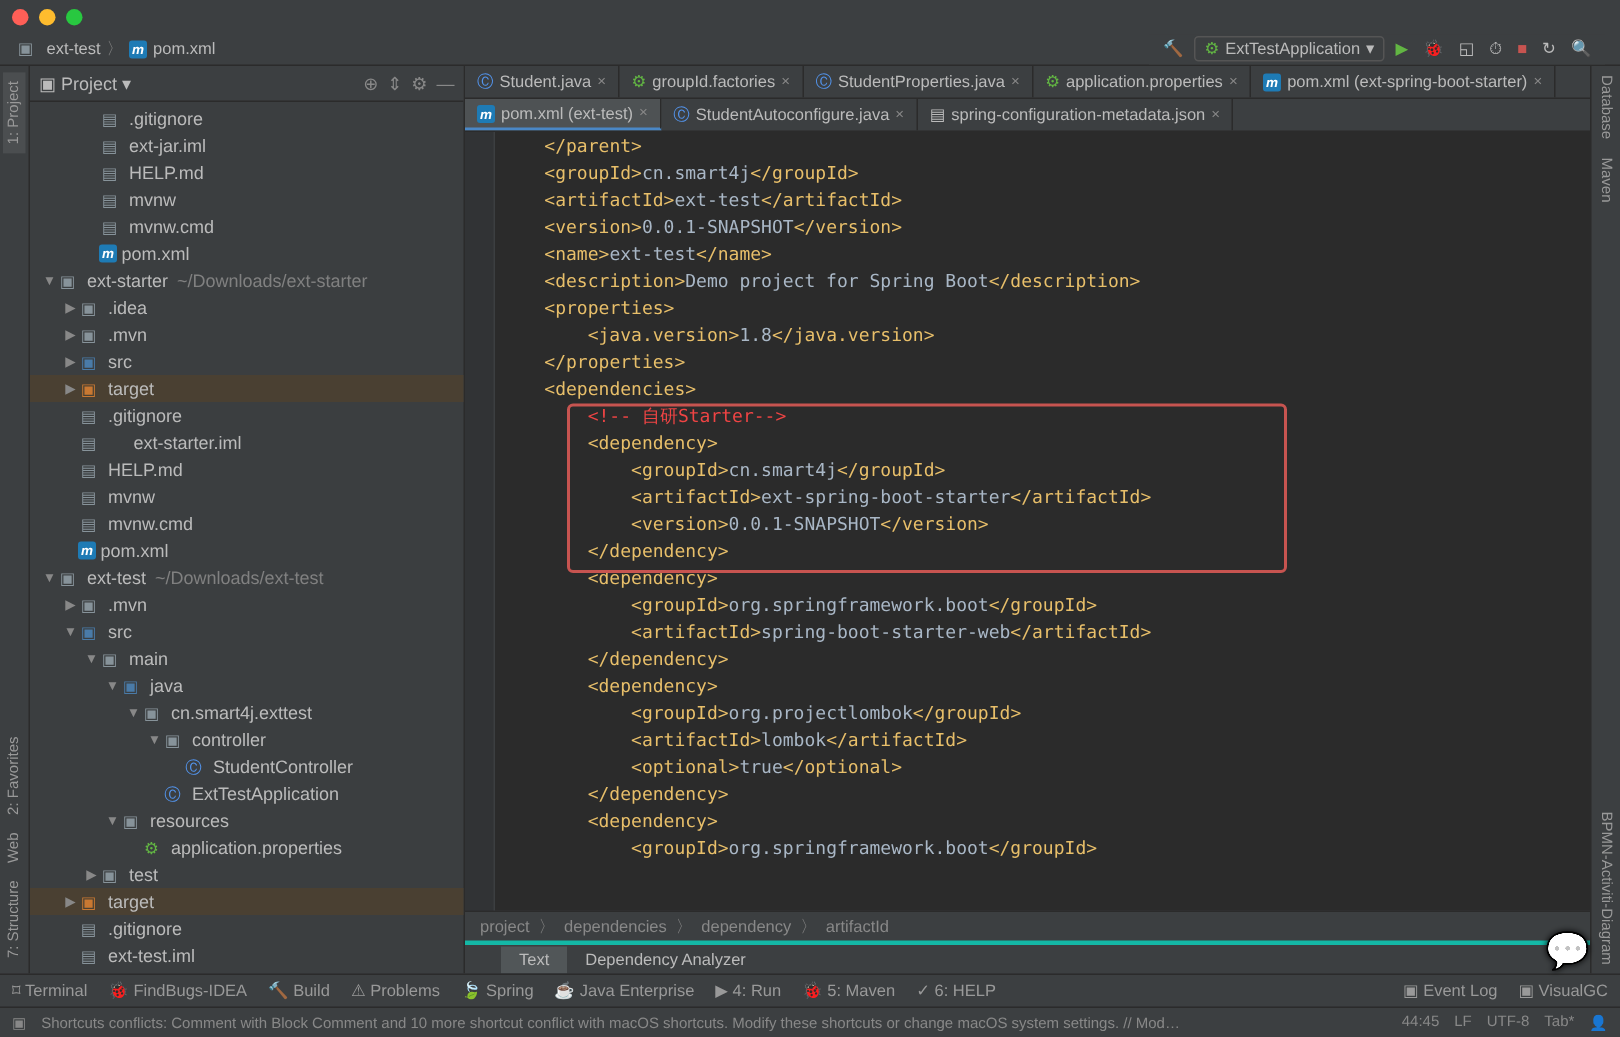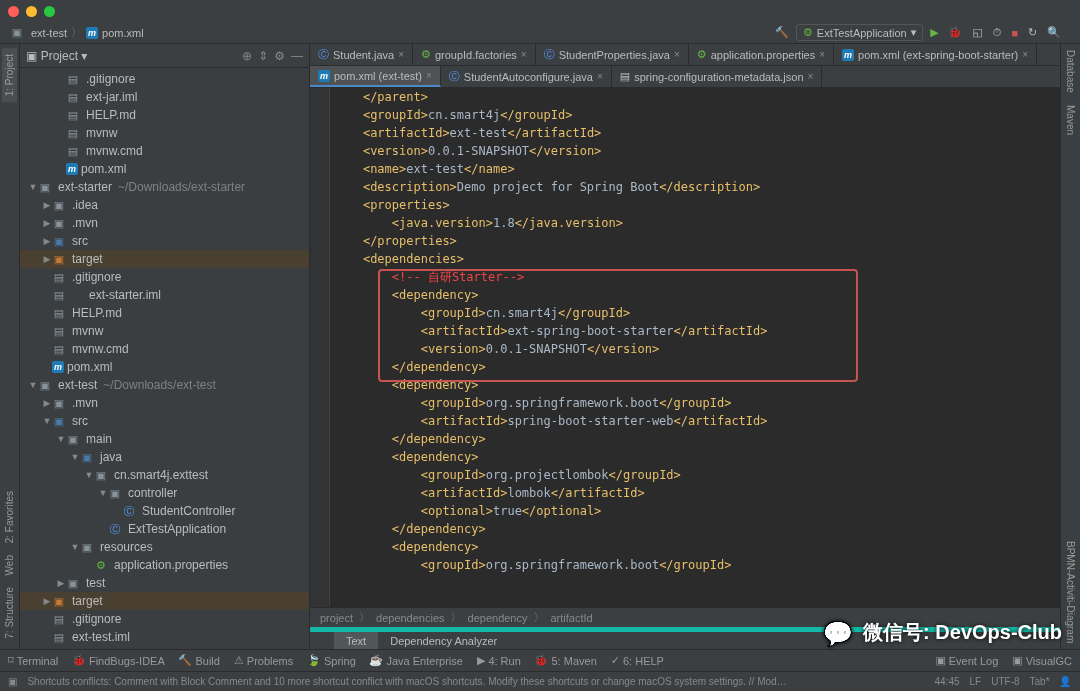--- a/index.html
+++ b/index.html
@@ -178,21 +178,21 @@
   padding: 0 10px;
   font-family: -apple-system, sans-serif;
   font-size: 11px;
   color: #888;
   gap: 6px;
 }
 
 .editor-mode-tabs {
   height: 22px;
   background: #3c3f41;
-  border-top: 5px solid #14b8a6;
+  border-top: 3px solid #14b8a6;
   display: flex;
   align-items: center;
   font-family: -apple-system, sans-serif;
   font-size: 11px;
   padding-left: 24px;
 }
 .mtab { padding: 3px 12px; cursor: pointer; }
 .mtab.active { background: #515658; }
 
 .bottom-tools {
@@ -628,14 +628,13 @@
   <div class="sspace"></div>
   <span>44:45</span>
   <span>LF</span>
   <span>UTF-8</span>
   <span>Tab*</span>
   <span>👤</span>
 </div>
 
 <div class="watermark">
   <span class="wechat-icon"></span>
-  <span>微信号: DevOps-Club</span>
 </div>
 
 </body></html>

